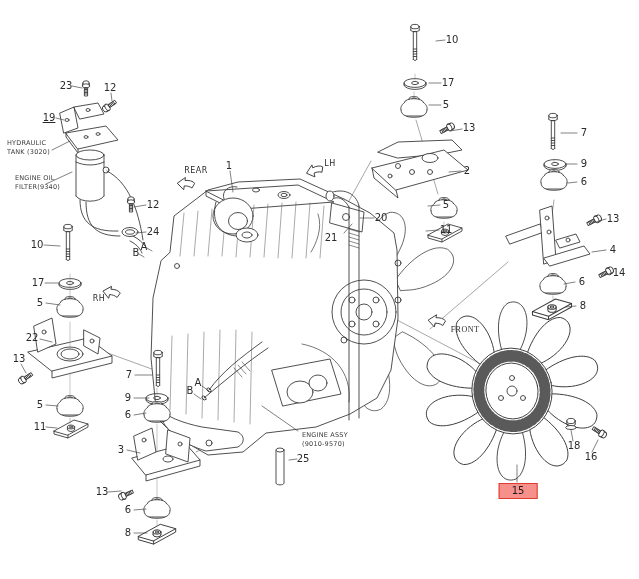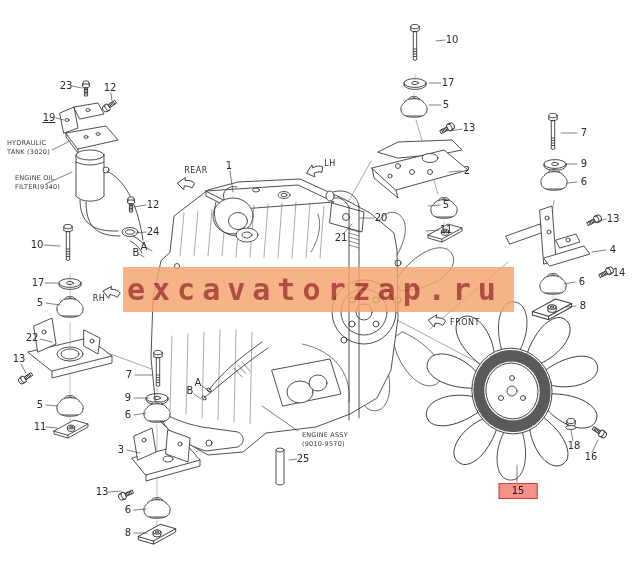--- a/index.html
+++ b/index.html
@@ -324,23 +324,20 @@
       <path d="M577,133 L561,133 M577,164 L566,164 M577,182 L568,183 M606,219 L596,222 M606,250 L592,252 M612,273 L605,275 M575,282 L564,284 M576,306 L566,307"></path>
       <path d="M135,375 L152,375 M134,398 L149,398 M134,415 L146,413 M127,450 L140,453 M108,492 L121,491 M134,510 L146,509 M134,533 L147,533"></path>
       <path d="M202,386 L209,391 M194,394 L201,399"></path>
       <path d="M297,459 L289,460 M573,441 L571,430 M592,452 L598,440 M517,465 L517,482"></path>
       <path d="M298,431 L262,406"></path>
       <path d="M52,150 L70,141 M46,184 L72,172"></path>
     </g>
   </g>
 </svg>
 
-<div id="watermark-band" style="background: rgb(245, 163, 107); opacity: 0.82;">
-  <span id="watermark-text" style="color: rgb(161, 40, 28);">excavatorzap.ru</span>
-</div>
 
 <div id="label-layer">
   <div class="part-label" style="left:7px;top:139px;"><span>HYDRAULIC</span><br><span>TANK (3020)</span></div>
   <div class="part-label" style="left:15px;top:174px;"><span>ENGINE OIL</span><br><span>FILTER(9340)</span></div>
   <div class="part-label" style="left:302px;top:431px;"><span>ENGINE ASSY</span><br><span>(9010-9570)</span></div>
 
 <span class="callout" style="left: 66px; top: 86px;">23</span>
       <span class="callout" style="left: 110px; top: 88px;">12</span>
       <span class="callout" style="left: 49px; top: 118px; text-decoration: underline;">19</span>
       <span class="callout" style="left: 37px; top: 245px;">10</span>
@@ -356,21 +353,21 @@
       <span class="callout" style="left: 136px; top: 253px;">B</span>
       <span class="callout" style="left: 229px; top: 166px;">1</span>
       <span class="callout" style="left: 452px; top: 40px;">10</span>
       <span class="callout" style="left: 448px; top: 83px;">17</span>
       <span class="callout" style="left: 446px; top: 105px;">5</span>
       <span class="callout" style="left: 469px; top: 128px;">13</span>
       <span class="callout" style="left: 467px; top: 171px;">2</span>
       <span class="callout" style="left: 446px; top: 205px;">5</span>
       <span class="callout" style="left: 446px; top: 230px;">11</span>
       <span class="callout" style="left: 381px; top: 218px;">20</span>
-      <span class="callout" style="left: 341px; top: 238px;">21</span>
+      <span class="callout" style="left: 331px; top: 238px;">21</span>
       <span class="callout" style="left: 584px; top: 133px;">7</span>
       <span class="callout" style="left: 584px; top: 164px;">9</span>
       <span class="callout" style="left: 584px; top: 182px;">6</span>
       <span class="callout" style="left: 613px; top: 219px;">13</span>
       <span class="callout" style="left: 613px; top: 250px;">4</span>
       <span class="callout" style="left: 619px; top: 273px;">14</span>
       <span class="callout" style="left: 582px; top: 282px;">6</span>
       <span class="callout" style="left: 583px; top: 306px;">8</span>
       <span class="callout" style="left: 129px; top: 375px;">7</span>
       <span class="callout" style="left: 128px; top: 398px;">9</span>
@@ -381,16 +378,16 @@
       <span class="callout" style="left: 128px; top: 533px;">8</span>
       <span class="callout" style="left: 198px; top: 383px;">A</span>
       <span class="callout" style="left: 190px; top: 391px;">B</span>
       <span class="callout" style="left: 303px; top: 459px;">25</span>
       <span class="callout" style="left: 574px; top: 446px;">18</span>
       <span class="callout" style="left: 591px; top: 457px;">16</span>
       <span class="callout highlight" style="left: 518px; top: 491px;">15</span>
       <span class="dir-label" style="left: 168px; top: 171px; margin-left: 28px;">REAR</span>
       <span class="dir-label" style="left: 330px; top: 164px;">LH</span>
       <span class="dir-label" style="left: 99px; top: 299px; text-align: center;">RH</span>
-      <span class="dir-label" style="left: 465px; top: 323px;">FRONT</span>
+      <span class="dir-label" style="left: 465px; top: 330px; font-family: Liberation Serif, serif;">FRONT</span>
     </div>
 
 </div>
 
 </body></html>

